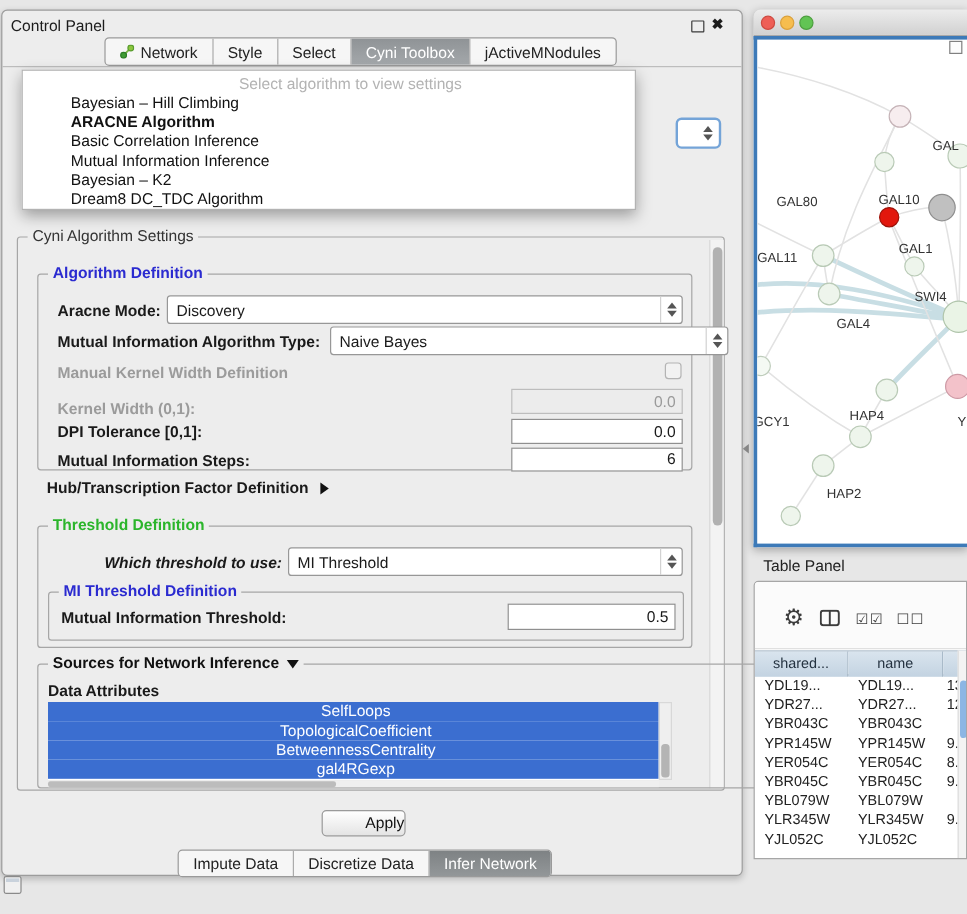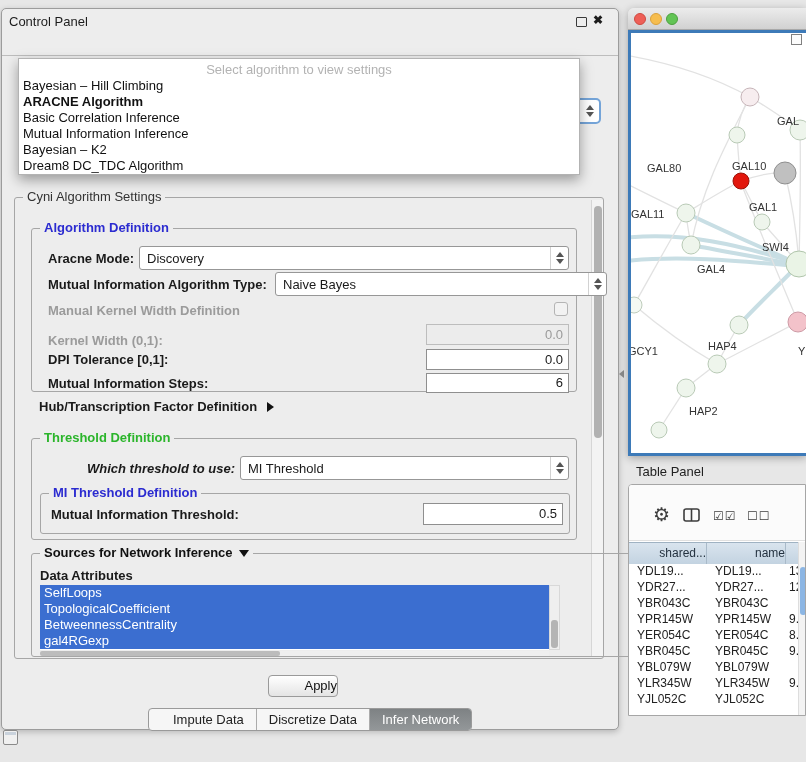--- a/index.html
+++ b/index.html
@@ -27,46 +27,68 @@
   .tfield { position:absolute; background:#fff; border:1px solid #8f8f8f; font-size:13px; text-align:right; padding-right:5px; }
   .tfield.dis { background:#ececec; color:#9a9a9a; border-color:#bdbdbd; }
   .cbx { position:absolute; width:14px; height:14px; border:1px solid #b4b4b4; border-radius:3px; background:#f2f2f2; }
   .popup { position:absolute; background:#fff; border:1px solid #b3b3b3; box-shadow:0 5px 12px rgba(0,0,0,.35); z-index:40; padding-top:2px; }
   .popup .ph { color:#b3b3b3; text-align:center; height:17px; line-height:17px; font-size:13px; }
   .popup .it { height:16px; line-height:16px; padding-left:4px; font-size:13px; color:#111; white-space:nowrap; }
   .listsel { background:#3b6ed0; color:#fff; height:16px; line-height:16px; padding-left:4px; font-size:13px; white-space:nowrap; }
   .btn { background:linear-gradient(#ffffff,#e4e4e4); border:1px solid #9a9a9a; border-radius:4px; text-align:right; line-height:20px; font-size:13px; color:#111; }
   .light { position:absolute; top:5px; width:12px; height:12px; border-radius:50%; border:1px solid; }
   svg text { font-family:"Liberation Sans", sans-serif; font-size:11px; fill:#333; }
-  .hc { height:21px; line-height:21px; text-align:right; font-size:12px; color:#243240; border-right:1px solid #a9bac9; background:linear-gradient(#d9e4ee,#c3d3e1); white-space:nowrap; overflow:hidden; }
+  .hc { height:21px; line-height:21px; text-align:center; font-size:12px; color:#243240; border-right:1px solid #a9bac9; background:linear-gradient(#d9e4ee,#c3d3e1); white-space:nowrap; overflow:hidden; }
   .trow { display:flex; height:16px; align-items:center; }
   .tc { font-size:12px; color:#222; white-space:nowrap; overflow:hidden; padding-left:8px; }
 </style>
 </head>
 <body>
 
 <div class="root">
 
   <div class="win" style="left:1px;top:8px;width:618px;height:722px;">
 
     <div class="abs" style="left:7px;top:5px;font-size:13px;color:#1c1c1c;">Control Panel</div>
     <div class="abs" style="left:574px;top:8px;width:11px;height:10px;border:1.5px solid #3a3a3a;border-radius:1px;background:#ededed;"></div>
     <div class="abs" style="left:591px;top:4px;font-size:12px;font-weight:bold;color:#1c1c1c;">✖</div>
 
+    <div class="tabbar" style="left:85px;top:22px;">
+      <div class="tab">
+        <svg width="12" height="12" viewBox="0 0 12 12">
+          <path d="M3,9 L9,3" stroke="#7ab648" stroke-width="1.5"></path>
+          <circle cx="3" cy="9" r="2.4" fill="#3f9c35" stroke="#2d7d26"></circle>
+          <circle cx="9" cy="3" r="2.4" fill="#8dc63f" stroke="#5a9e2f"></circle>
+        </svg>
+        <span>Network</span>
+      </div>
+      <div class="tab">
+          <span>Style</span>
+        </div>
+      <div class="tab">
+          <span>Select</span>
+        </div>
+      <div class="tab sel">
+          <span>Cyni Toolbox</span>
+        </div>
+      <div class="tab">
+          <span>jActiveMNodules</span>
+        </div>
+    </div>
 
     <div class="abs" style="left:0;top:46px;width:616px;height:1px;background:#bdbdbd;"></div>
 
     <div class="abs" style="left:561px;top:89px;width:38px;height:26px;border:2px solid #74a4d8;border-radius:5px;background:#fff;">
       <div style="position:absolute;right:5px;top:5px;display:flex;flex-direction:column;gap:2px;align-items:center;">
         <div class="tri-up"></div>
           <div class="tri-down"></div>
       </div>
     </div>
 
-    <div class="popup" style="left:16px;top:49px;width:562px;height:117px;">
+    <div class="popup" style="left:16px;top:49px;width:512px;height:117px;padding-left:36px;">
       <div class="ph">Select algorithm to view settings</div>
       <div class="it">Bayesian – Hill Climbing</div>
       <div class="it bold">ARACNE Algorithm</div>
       <div class="it">Basic Correlation Inference</div>
       <div class="it">Mutual Information Inference</div>
       <div class="it">Bayesian – K2</div>
       <div class="it">Dream8 DC_TDC Algorithm</div>
     </div>
 
     <div class="group" style="left:12px;top:188px;width:590px;height:462px;">
@@ -126,21 +148,21 @@
             </div>
         </div>
 
         <div class="group" style="left:8px;top:54px;width:530px;height:41px;">
           <div class="legend bold" style="color:#2b2bd0;">MI Threshold Definition</div>
           <div class="flabel" style="left:10px;top:13px;">Mutual Information Threshold:</div>
           <div class="tfield" style="left:382px;top:9px;width:140px;height:22px;line-height:20px;">0.5</div>
         </div>
       </div>
 
-      <div class="group" style="left:16px;top:355px;width:632px;height:104px;">
+      <div class="group" style="left:16px;top:355px;width:632px;height:104px;text-align:center;">
         <div class="legend bold" style="color:#111;">
           <span>Sources for Network Inference</span><span class="tri-dn"></span>
         </div>
         <div class="flabel" style="left:8px;top:14px;">Data Attributes</div>
 
         <div class="abs" style="left:8px;top:31px;width:509px;height:65px;background:#fff;overflow:hidden;">
           <div class="listsel">SelfLoops</div>
           <div class="listsel">TopologicalCoefficient</div>
           <div class="listsel">BetweennessCentrality</div>
           <div class="listsel">gal4RGexp</div>
@@ -149,21 +171,21 @@
           <div class="abs" style="left:1px;top:34px;width:7px;height:28px;background:#b4b4b4;border-radius:3px;"></div>
         </div>
         <div class="abs" style="left:8px;top:97px;width:509px;height:5px;background:#efefef;">
           <div class="abs" style="left:0;top:0;width:240px;height:5px;background:#bcbcbc;border-radius:2px;"></div>
         </div>
       </div>
     </div>
 
     <div class="abs btn" style="left:266px;top:666px;width:70px;height:22px;">Apply</div>
 
-    <div class="tabbar" style="left:146px;top:699px;height:23px;padding-left:12px;">
+    <div class="tabbar" style="left:146px;top:699px;height:23px;">
       <div class="tab">
           <span>Impute Data</span>
         </div>
       <div class="tab">
           <span>Discretize Data</span>
         </div>
       <div class="tab sel2">
           <span>Infer Network</span>
         </div>
     </div>

